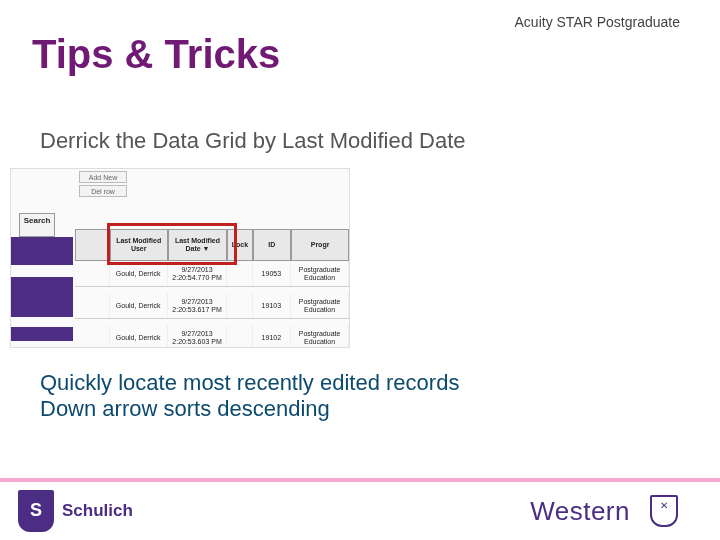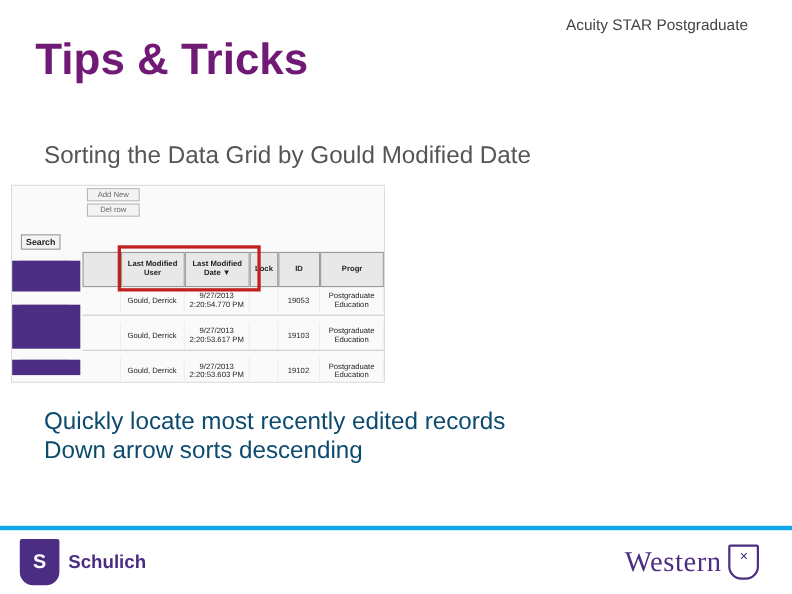--- a/index.html
+++ b/index.html
@@ -63,21 +63,21 @@
     border: 1px solid #bbb;
     background: #f3f3f3;
     font-size: 7px;
     text-align: center;
     line-height: 12px;
     color: #666;
   }
   .ss-search {
     position: absolute;
     top: 44px; left: 8px;
-    width: 36px; height: 14px;
+    width: 36px; height: 24px;
     border: 1px solid #999;
     background: #f3f3f3;
     font-size: 8px;
     text-align: center;
     line-height: 14px;
     font-weight: bold;
   }
   .ss-sidebtns {
     position: absolute;
     left: 8px;
@@ -155,25 +155,25 @@
     position: absolute;
     left: 40px;
     font-size: 22px;
     color: #0c4a6e;
   }
   .footer {
     position: absolute;
     bottom: 0; left: 0; right: 0;
     height: 62px;
     background: #fff;
-    border-top: 4px solid #0ea5e9;
+    border-top: 4px solid #f9a8d4;
     display: flex;
     align-items: center;
     justify-content: space-between;
-    padding: 0 30px 0 18px;
+    padding: 0 42px 0 18px;
   }
   .logo-schulich {
     display: flex;
     align-items: center;
     gap: 8px;
   }
   .logo-schulich .shield {
     width: 36px; height: 42px;
     background: #4b2e83;
     border-radius: 2px 2px 12px 12px;
@@ -189,23 +189,23 @@
   }
   .logo-schulich .txt {
     color: #4b2e83;
     font-size: 13px;
     line-height: 1.1;
   }
   .logo-schulich .txt .l1 { font-weight: bold; font-size: 17px; }
   .logo-western {
     display: flex;
     align-items: center;
-    gap: 6px;
+    gap: 20px;
     color: #4b2e83;
-    font-family: Liberation Serif, serif;
+    font-family: Liberation Sans, sans-serif;
     font-size: 26px;
     letter-spacing: 0.5px;
   }
   .logo-western .shield {
     width: 28px; height: 32px;
     background: #fff;
     border: 2px solid #4b2e83;
     border-radius: 2px 2px 12px 12px;
     position: relative;
   }
@@ -215,21 +215,21 @@
     font-size: 10px;
     position: absolute;
     top: 3px; left: 8px;
   }
 </style>
 </head>
 <body>
 
 <div class="header-label">Acuity STAR Postgraduate</div>
 <div class="title">Tips &amp; Tricks</div>
-<div class="subtitle">Sorting the Data Grid by Gould Modified Date</div>
+<div class="subtitle">Derrick the Data Grid by Last Modified Date</div>
 
 <div class="screenshot">
   <div class="ss-top">Add New</div>
   <div class="ss-top2">Del row</div>
   <div class="ss-search">Search</div>
 
   <div class="ss-sidebtns" style="top:68px;position:absolute;">
     <div class="ss-sidebtn">Data</div>
     <div class="ss-sidebtn">Select</div>
   </div>

